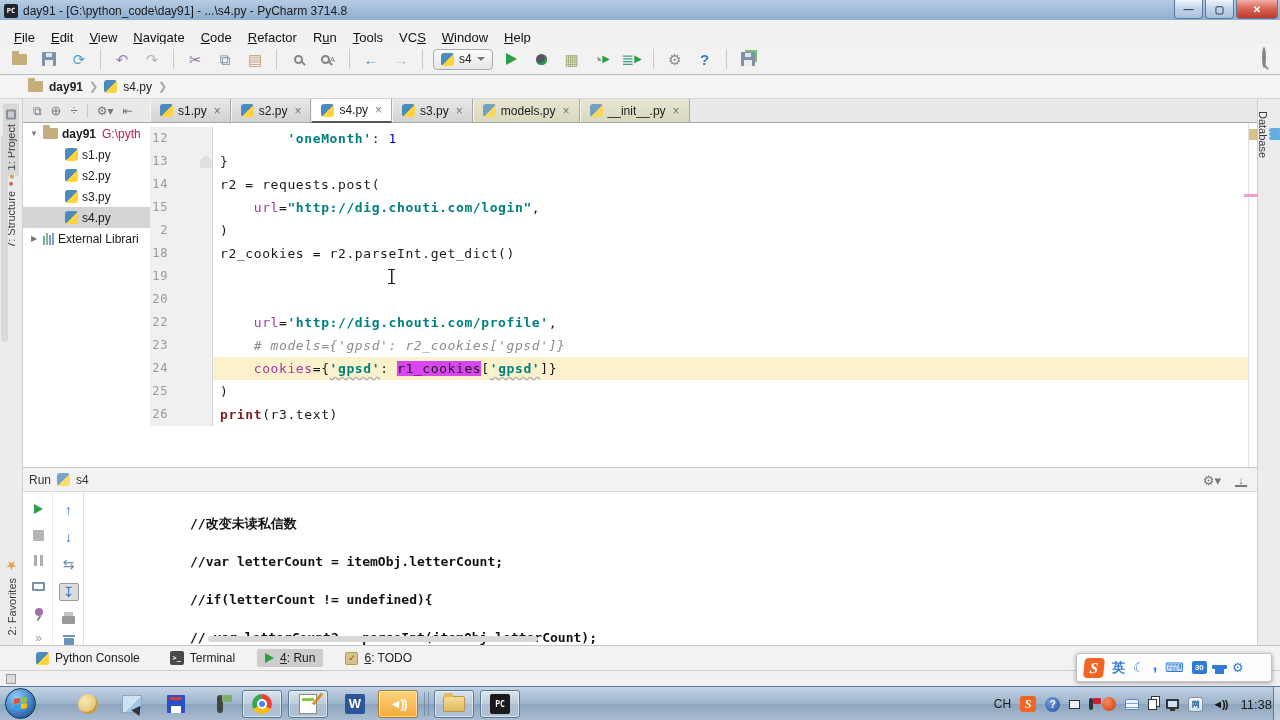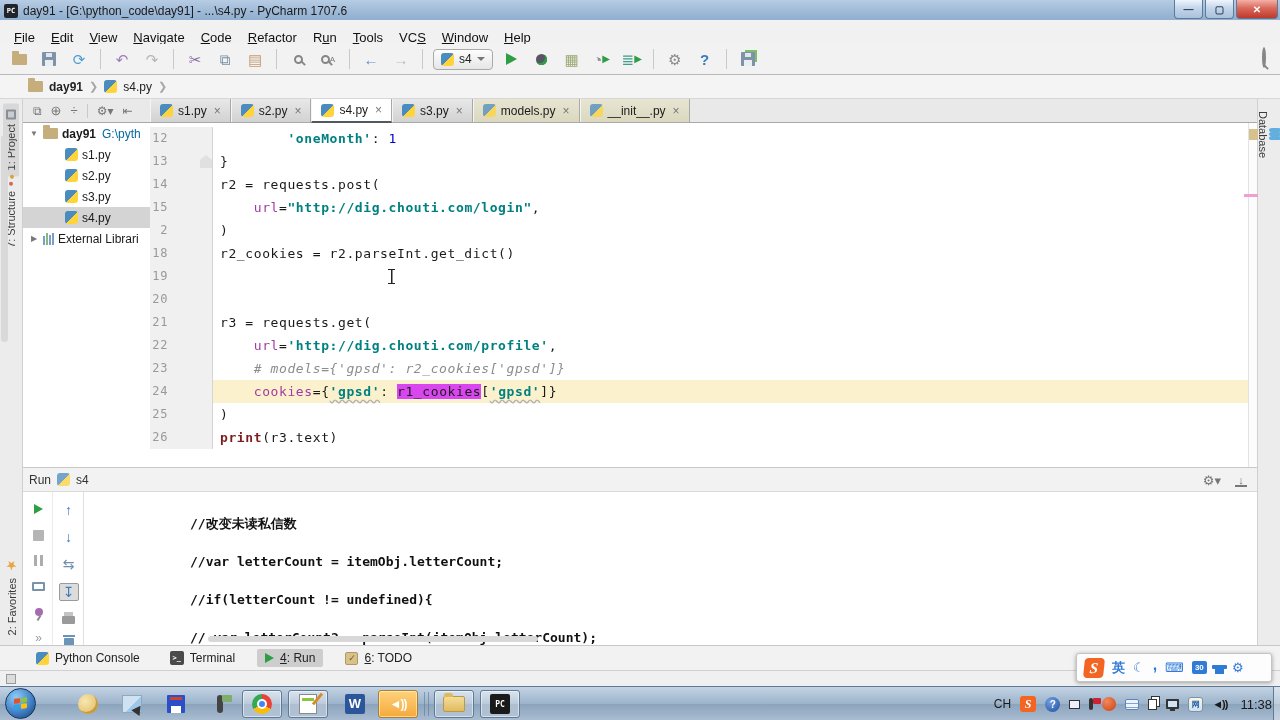--- a/index.html
+++ b/index.html
@@ -90,21 +90,21 @@
     display:flex;align-items:center;gap:5px;padding:6px 2px}
   .vlabel.sel{background:#d8d8d8;border-radius:2px}
   .vlabel-d{writing-mode:vertical-rl;font-size:11px;color:#3c3c3c;margin-top:4px}
   .star{color:#e8a33d;font-size:13px}
 
   
   .project{position:absolute;left:23px;top:123px;width:127px;height:344px;background:#fff;overflow:hidden;font-size:12px;color:#1a1a1a}
   .trow{height:21px;display:flex;align-items:center;gap:4px;white-space:nowrap}
   .trow.sel{background:#d4d4d4}
   .tarrow{width:10px;text-align:center;color:#777;font-size:8px;flex:0 0 auto}
-  .tsuffix{color:#0369a1;margin-left:2px}
+  .tsuffix{color:#be185d;margin-left:2px}
   .i-lib{display:flex;align-items:flex-end;gap:1px;height:12px}
   .i-lib i{width:2px;background:#7aa0c8;display:block}
   .i-lib i:nth-child(2){height:12px;background:#87b87f}.i-lib i:nth-child(1){height:9px}.i-lib i:nth-child(3){height:10px}.i-lib i:nth-child(4){height:12px}
 
   
   .editor{position:absolute;left:150px;top:123px;width:1098px;height:344px;background:#fff;overflow:hidden;
     font-family:"DejaVu Sans Mono",monospace;font-size:13px;letter-spacing:.6px;padding-top:4px}
   .ln{display:flex;height:23px;line-height:23px;position:relative}
   .num{flex:0 0 63px;text-align:right;padding-right:44px;color:#999;background:#f0f0f0;
     border-right:1px solid #d4d4d4;font-size:12px}
@@ -226,21 +226,21 @@
   .sg-shirt{width:9px;height:9px;background:#2f7bd6;position:relative;margin-top:3px}
   .sg-shirt::before{content:"";position:absolute;top:0;left:-3px;width:15px;height:4px;background:#2f7bd6;border-radius:1px}
 </style>
 </head>
 <body>
 
 <div id="screen">
 
   <div class="titlebar">
     <span class="appicon">PC</span>
-    <span class="title">day91 - [G:\python_code\day91] - ...\s4.py - PyCharm 1707.6</span>
+    <span class="title">day91 - [G:\python_code\day91] - ...\s4.py - PyCharm 3714.8</span>
     <div class="winbtns">
       <div class="wbtn">—</div>
       <div class="wbtn">▢</div>
       <div class="wbtn close">✕</div>
     </div>
   </div>
 
   <div class="menubar" id="menubar">
       <span class="menuitem"><u>F</u>ile</span>
       <span class="menuitem"><u>E</u>dit</span>
@@ -450,24 +450,20 @@
       </div>
       <div class="ln">
         <span class="num">19</span>
         <span class="code"><span class="ibeam"></span></span>
       </div>
       <div class="ln">
         <span class="num">20</span>
         <span class="code"></span>
       </div>
       <div class="ln">
-        <span class="num">21</span>
-        <span class="code"><span>r3 = requests.get(</span></span>
-      </div>
-      <div class="ln">
         <span class="num">22</span>
         <span class="code"><span>    </span><span class="ta">url</span><span>=</span><span class="ts">'http://dig.chouti.com/profile'</span><span>,</span></span>
       </div>
       <div class="ln">
         <span class="num">23</span>
         <span class="code"><span>    </span><span class="tc"># models={'gpsd': r2_cookies['gpsd']}</span></span>
       </div>
       <div class="ln cur">
         <span class="num">24</span>
         <span class="code"><span>    </span><span class="ta">cookies</span><span>={</span><span class="ts tw">'gpsd'</span><span>: </span><span class="th">r1_cookies</span><span>[</span><span class="ts tw">'gpsd'</span><span>]}</span></span>

